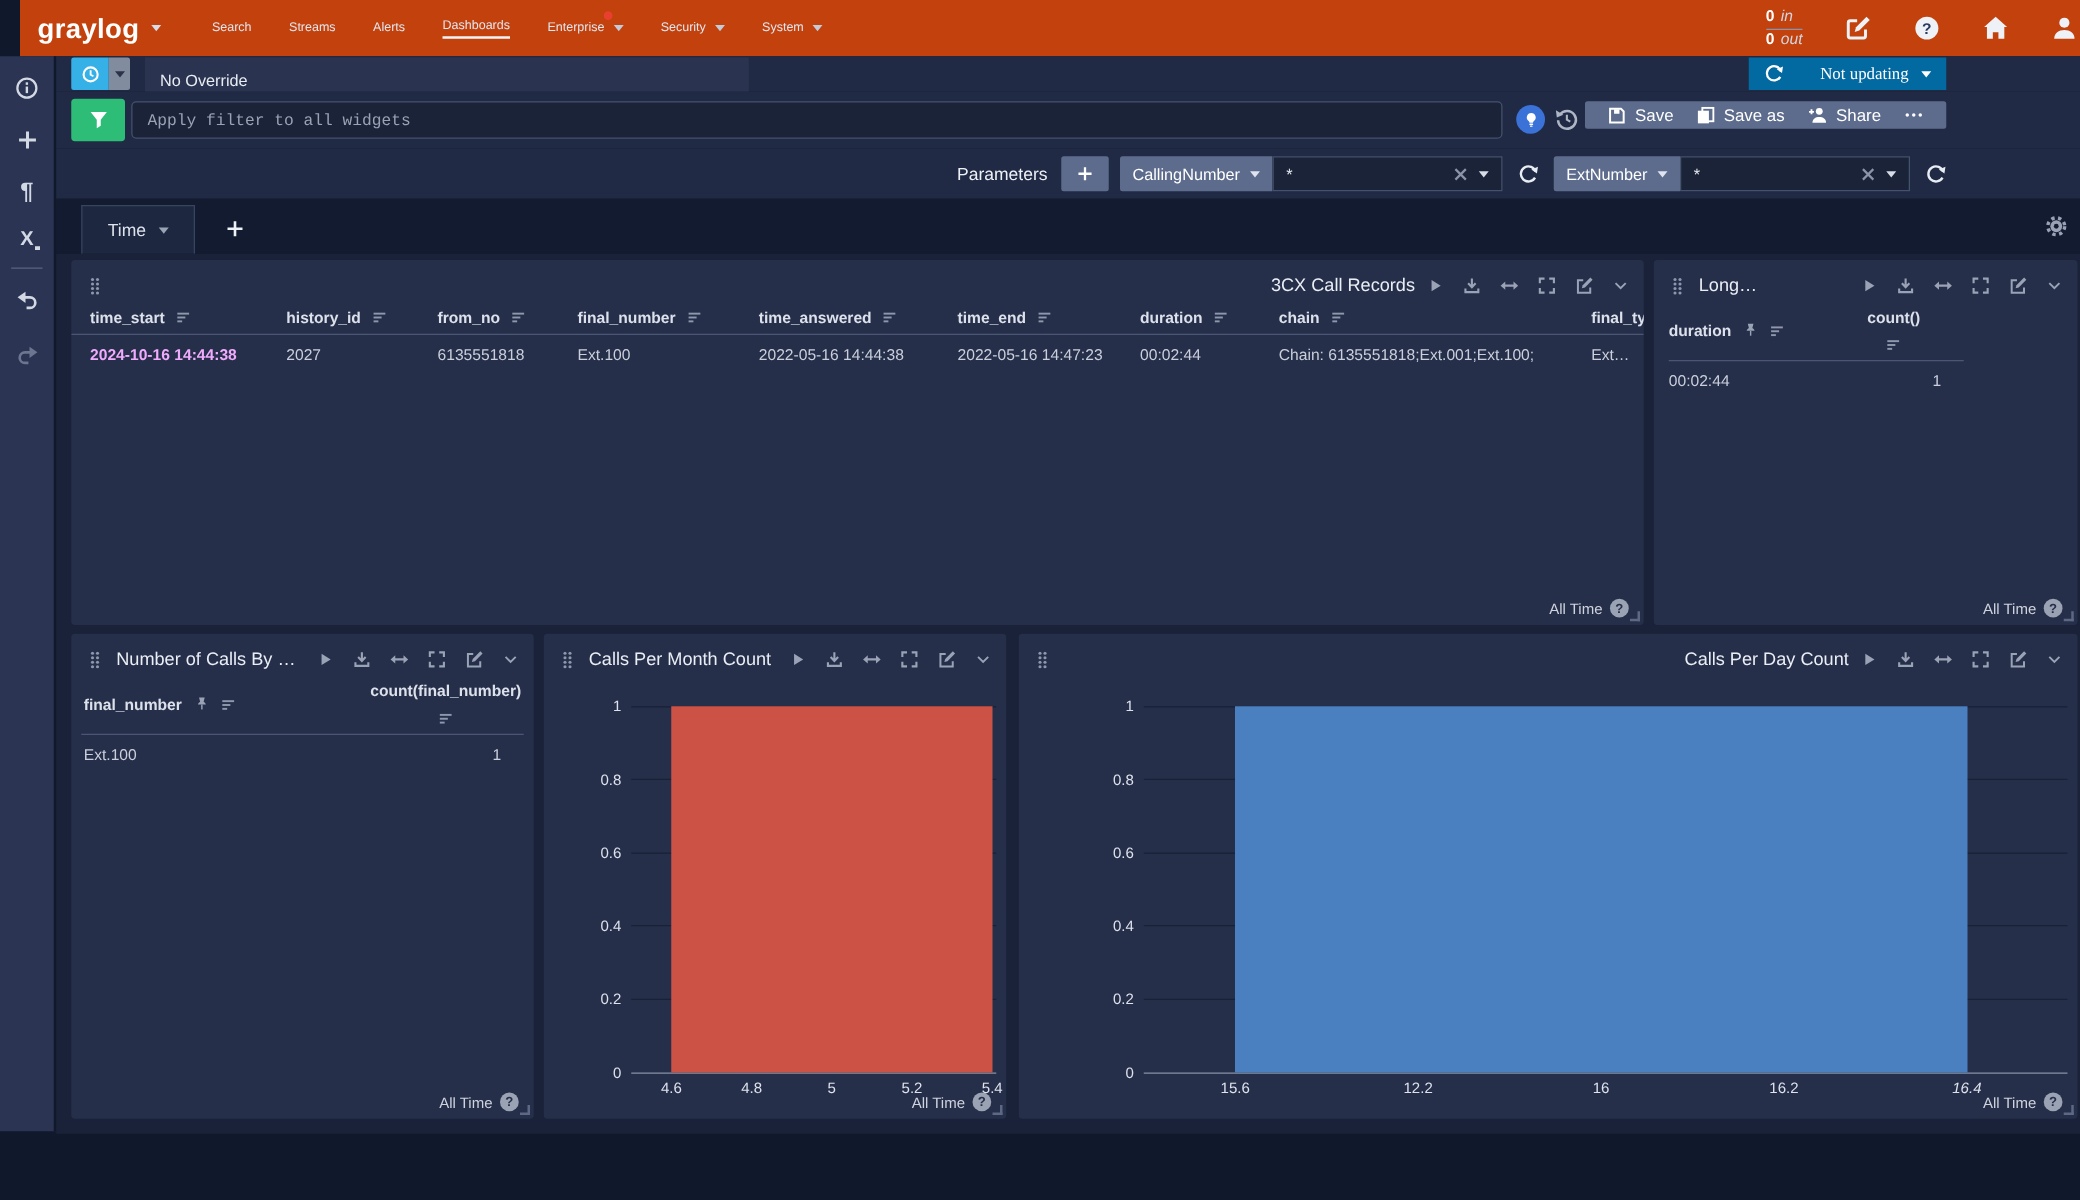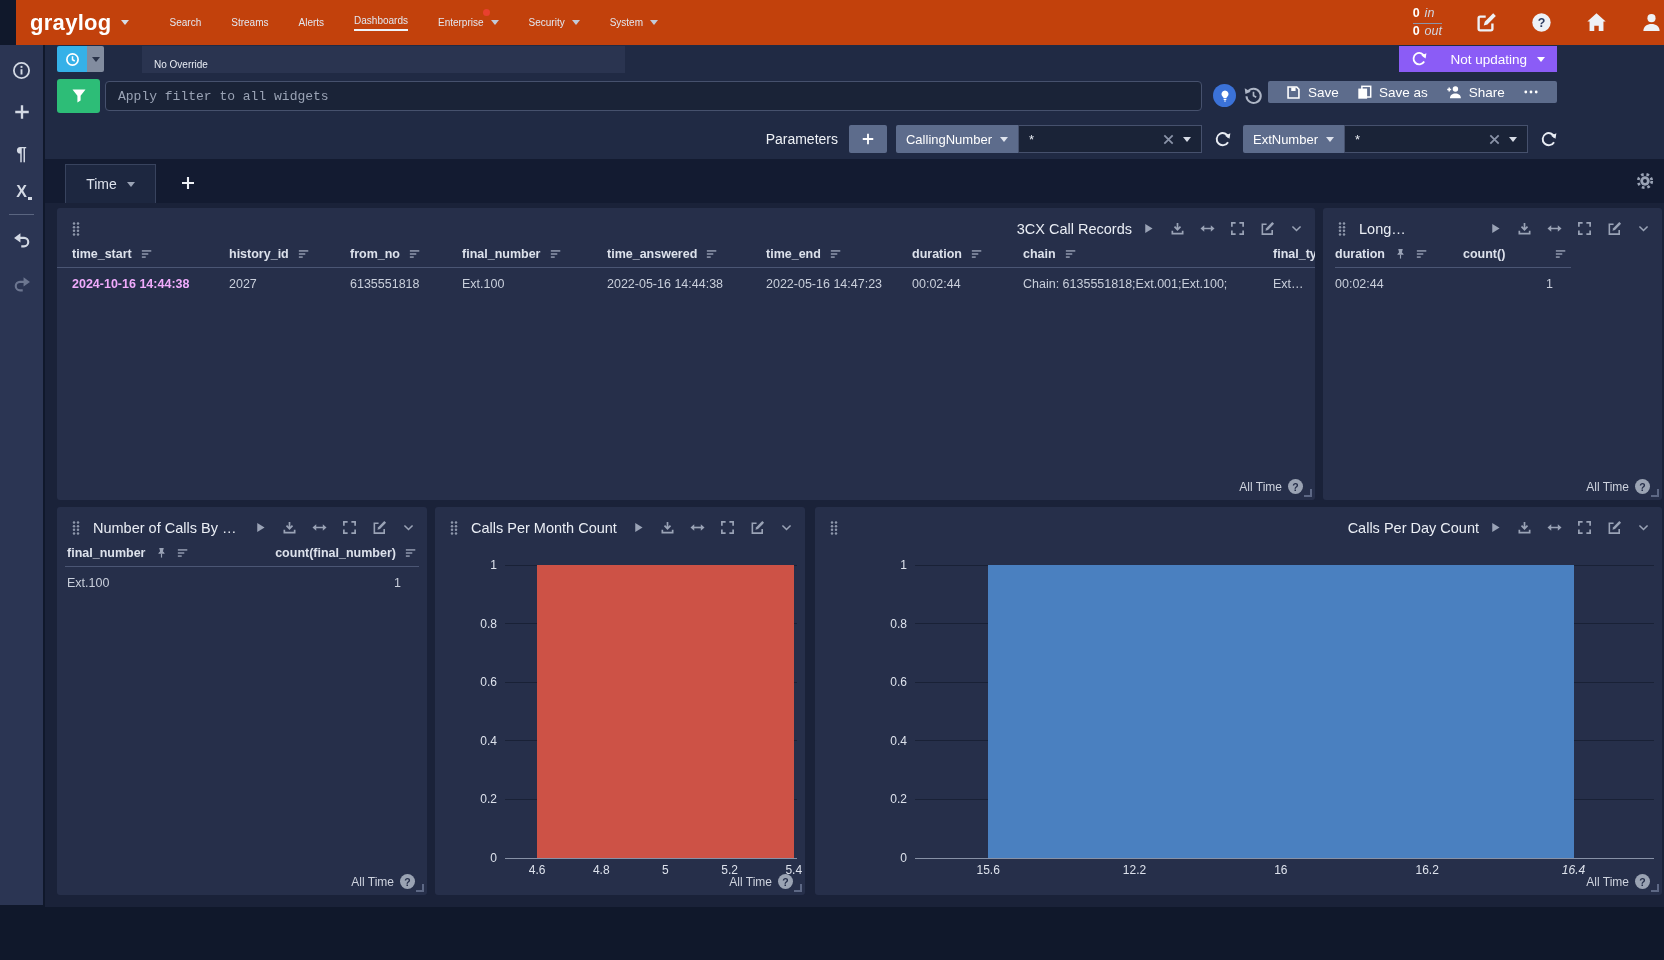--- a/index.html
+++ b/index.html
@@ -45,22 +45,22 @@
   .glyph-x { font-size: 16px; font-weight: bold; position: relative; }
   .glyph-x i { position: absolute; right: -5px; bottom: 1px; width: 3.5px; height: 3.5px; background: currentColor; }
 
   .main { position: absolute; left: 45px; top: 0; width: 1619px; height: 915px; }
 
   
   .row-time { position: absolute; left: 0; top: 0; width: 100%; height: 28px; background: #202a44; }
   .time-btn { position: absolute; left: 12px; top: 1px; height: 26px; display: flex; cursor: pointer; }
   .time-btn .clock-part { width: 30px; background: #35b1e8; display: flex; align-items: center; justify-content: center; color: #fff; border-radius: 2px 0 0 2px; }
   .time-btn .caret-part { width: 17px; background: #828c9f; display: flex; align-items: center; justify-content: center; color: #2a3349; border-radius: 0 2px 2px 0; }
-  .time-field { position: absolute; left: 97px; top: 1px; width: 483px; height: 26px; background: #2a3450; color: #e8ecf3; font-size: 10px; display: flex; align-items: center; padding: 18px 12px; }
-  .refresh-bar { position: absolute; left: 1354px; top: 1px; width: 158px; height: 26px; background: #8b5cf6; color: #fff; display: flex; align-items: center; gap: 10px; padding: 0 12px; font-size: 13.5px; cursor: pointer; }
+  .time-field { position: absolute; left: 71px; top: 1px; width: 483px; height: 26px; background: #2a3450; color: #e8ecf3; font-size: 13px; display: flex; align-items: center; padding: 18px 12px; }
+  .refresh-bar { position: absolute; left: 1354px; top: 1px; width: 158px; height: 26px; background: #0369a1; color: #fff; display: flex; align-items: center; gap: 10px; padding: 0 12px; font-size: 13.5px; cursor: pointer; font-family: Liberation Serif, serif; }
   .refresh-bar .lbl { flex: 1; text-align: right; }
 
   .row-filter { position: absolute; left: 0; top: 28px; width: 100%; height: 46px; background: #202a44; }
   .filter-btn { position: absolute; left: 12px; top: 6px; width: 43px; height: 34px; background: #2dbd77; border-radius: 3px; display: flex; align-items: center; justify-content: center; color: #fff; cursor: pointer; }
   .filter-input { position: absolute; left: 60px; top: 8px; width: 1097px; height: 30px; background: #1a2337; border: 1px solid #46516d; border-radius: 4px; color: #9aa3b5; font-family: "Liberation Mono", monospace; font-size: 13px; padding: 0 12px; outline: none; }
   .filter-input::placeholder { color: #9aa3b5; }
   .bulb-btn { position: absolute; left: 1168px; top: 11px; width: 23px; height: 23px; border-radius: 50%; background: #3b72d8; color: #fff; display: flex; align-items: center; justify-content: center; cursor: pointer; }
   .history-btn { position: absolute; left: 1199px; top: 13px; color: #aeb6c6; cursor: pointer; }
   .save-bar { position: absolute; left: 1223px; top: 8px; width: 289px; height: 22px; background: #5d6c8c; border-radius: 2px; display: flex; align-items: center; justify-content: space-evenly; color: #fff; }
   .save-bar .bar-btn { display: flex; align-items: center; gap: 7px; font-size: 13.5px; cursor: pointer; }
@@ -92,21 +92,21 @@
   .w-wide .widget-title { flex: 1; text-align: right; }
   .widget-actions { margin-left: auto; display: flex; align-items: center; gap: 15px; color: #9aa3b6; }
   .widget-actions .icon { cursor: pointer; }
   .drag { color: #8e97ab; cursor: grab; }
   .widget-foot { position: absolute; right: 12px; bottom: 6px; display: flex; align-items: center; gap: 6px; font-size: 12px; color: #ced3de; }
   .help-badge { width: 15px; height: 15px; border-radius: 50%; background: #9aa3b3; color: #262f4a; font-size: 10.5px; font-weight: bold; display: inline-flex; align-items: center; justify-content: center; cursor: pointer; }
 
   .t-grid { display: grid; align-items: center; }
   .t-grid.head { border-bottom: 1px solid #4b5674; }
   .th { display: flex; align-items: center; gap: 9px; font-size: 12.5px; font-weight: 600; color: #dce1eb; padding: 7px 0 6px; white-space: nowrap; }
-  .th.right { justify-content: space-between; }
+  .th.right { justify-content: center; flex-direction: column; }
   .td { font-size: 12.5px; color: #c9cfdb; padding: 9px 0 6px; white-space: nowrap; overflow: hidden; text-overflow: ellipsis; }
   .td.bold { font-weight: bold; color: #f0abfc; }
   .td.right { text-align: right; }
   .sort { color: #8e97ab; cursor: pointer; }
   .pin { color: #9aa3b6; cursor: pointer; }
 
   .records-grid { grid-template-columns: 157px 121px 112px 145px 159px 146px 111px 250px 1fr; padding: 0 10px 0 15px; }
   .long-grid { grid-template-columns: 128px 104px; margin-left: 12px; width: max-content; padding-right: 4px; }
   .ext-grid { grid-template-columns: 1fr auto; margin: 0 8px 0 8px; padding: 0 2px; }
 

